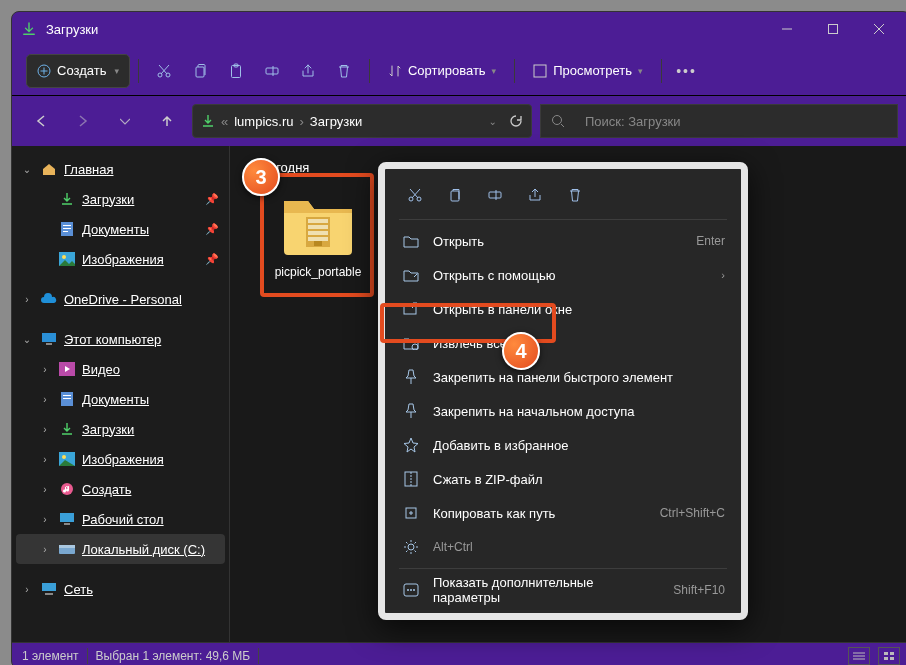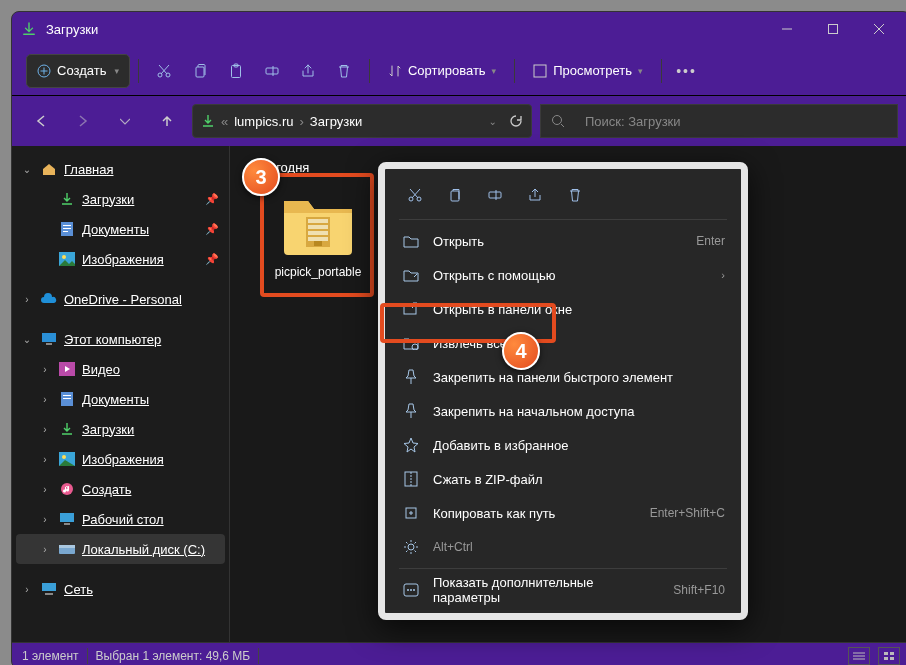--- a/index.html
+++ b/index.html
@@ -477,21 +477,21 @@
           <span class="clabel">Сжать в ZIP-файл</span>
         </div>
         <div class="ctx-item">
           <span class="cicon">
               <svg width="16" height="16">
                 <rect x="3" y="3" width="10" height="10" stroke="#a8c8e8" fill="none"></rect>
                 <path d="M6 8h4M8 6v4" stroke="#a8c8e8"></path>
               </svg>
             </span>
           <span class="clabel">Копировать как путь</span>
-          <span class="cshort">Enter+Shift+C</span>
+          <span class="cshort">Ctrl+Shift+C</span>
         </div>
         <div class="ctx-item">
           <span class="cicon">
               <svg width="16" height="16">
                 <circle cx="8" cy="8" r="3" stroke="#a8c8e8" fill="none"></circle>
                 <path d="M8 1v2M8 13v2M1 8h2M13 8h2M3 3l1.5 1.5M11.5 11.5L13 13M13 3l-1.5 1.5M4.5 11.5L3 13" stroke="#a8c8e8"></path>
               </svg>
             </span>
           <span class="cshort">Alt+Ctrl</span>
         </div>

